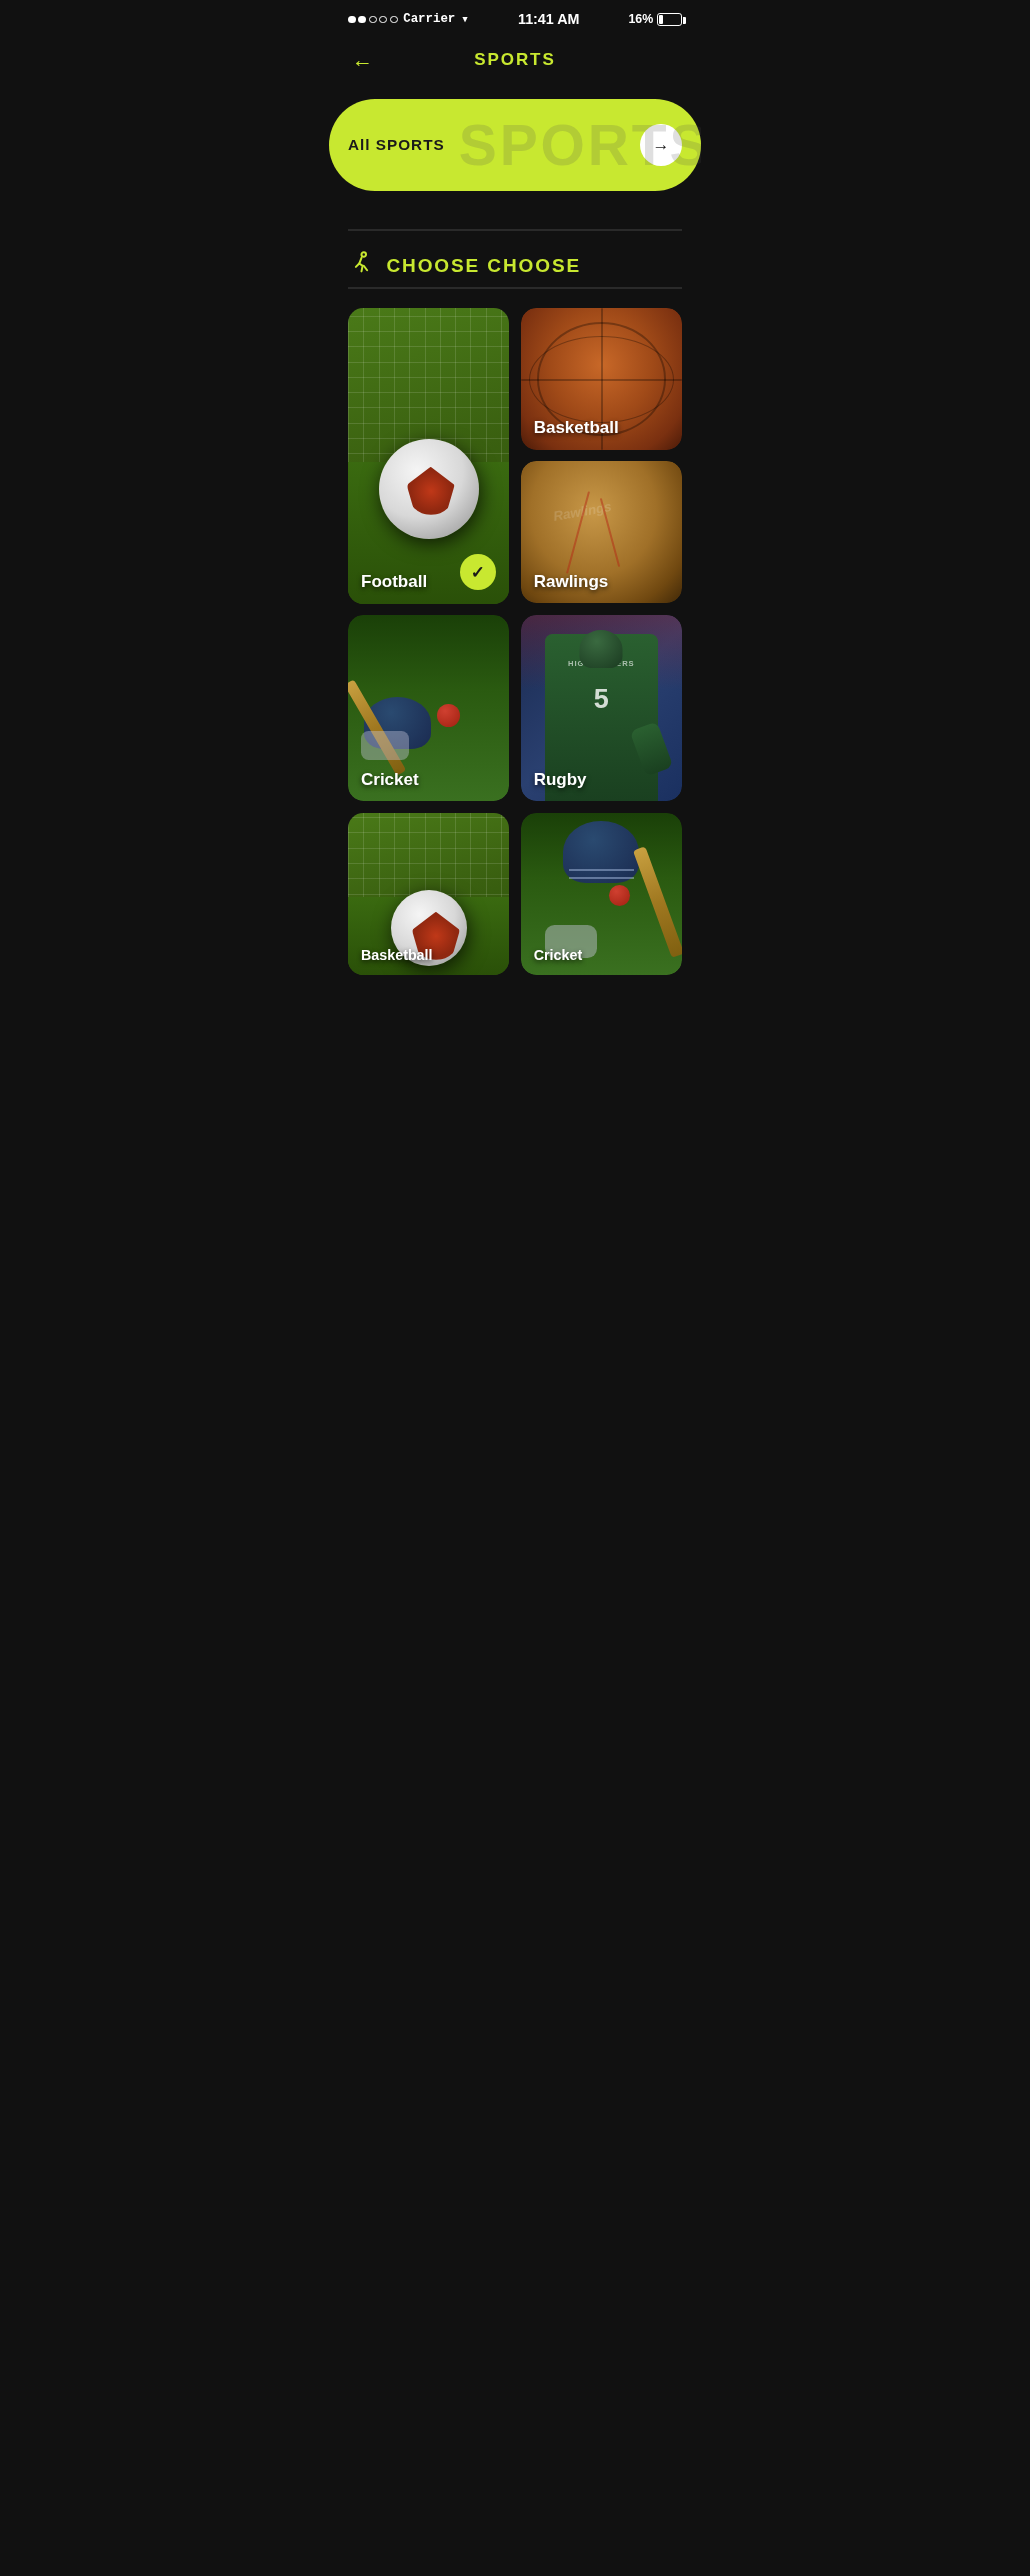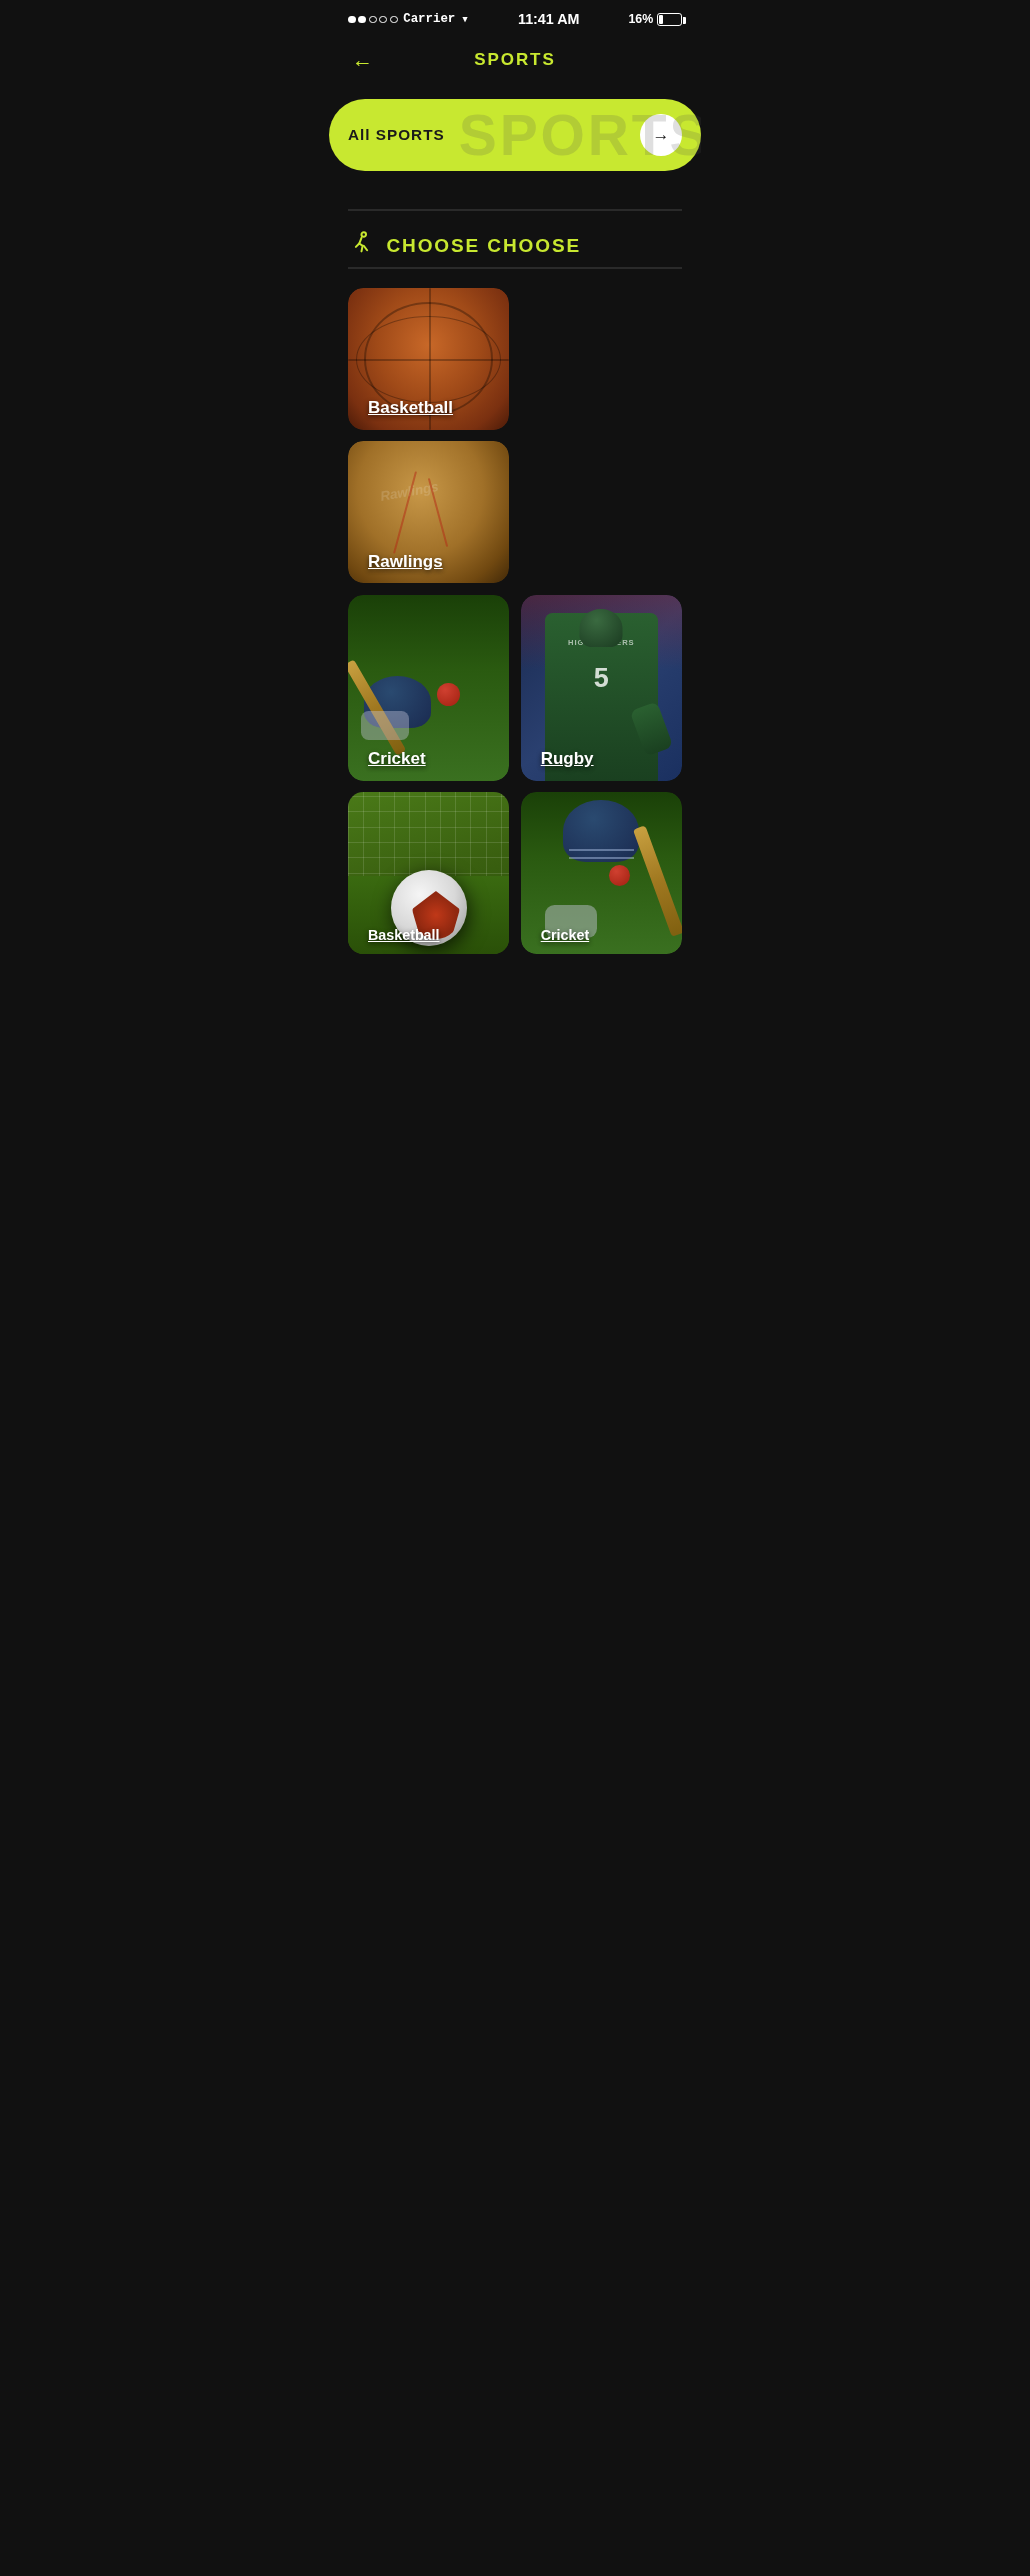--- a/index.html
+++ b/index.html
@@ -66,21 +66,21 @@
       font-size: 17px;
       font-weight: 700;
       color: #c8e830;
       letter-spacing: 1.9px;
     }
     .all-sports-btn {
       background: #c8e830;
       border-radius: 48px;
       display: flex;
       align-items: center;
-      padding: 15px 19px;
+      padding: 25px 19px;
       gap: 15.3px;
       cursor: pointer;
       min-width: 191px;
     }
     .all-sports-label {
       color: #1a1a1a;
       font-weight: 800;
       font-size: 15.3px;
       letter-spacing: 1px;
       flex: 1;
@@ -118,27 +118,26 @@
     .choose-title {
       font-size: 19px;
       font-weight: 800;
       color: #c8e830;
       letter-spacing: 1.9px;
     }
 
     .sport-label {
       position: absolute;
       bottom: 11.4px;
-      left: 20px;
+      left: 13px;
       color: #fff;
       font-size: 17px;
       font-weight: 700;
       text-shadow: 0 1.9px 5.7px rgba(0,0,0,0.7);
       z-index: 10;
-      text-decoration: underline;
     }
 
     .checkmark {
       position: absolute;
       bottom: 13.4px;
       right: 13.4px;
       width: 36px;
       height: 36px;
       background: #c8e830;
       border-radius: 50%;
@@ -331,20 +330,29 @@
         <path d="M14 14l3 4" stroke="#c8e830" stroke-width="1.8" stroke-linecap="round" fill="none"></path>
       </svg>
     </span>
     <span class="choose-title">CHOOSE CHOOSE</span>
   </div>
   <div class="divider-line"></div>
 </div>
 
 <div class="sport-grid-row" style="margin-top: 19px;">
 
+  <div class="sport-cell tall">
+    <div class="vis-football" style="height:100%;">
+      <div class="net"></div>
+      <div class="grass"></div>
+      <div class="soccer-ball"></div>
+    </div>
+    <span class="sport-label">Football</span>
+    <div class="checkmark">✓</div>
+  </div>
 
   <div style="display: flex; flex-direction: column; gap: 11.4px;">
 
     <div class="sport-cell" style="height: 142px;">
       <div class="vis-basketball" style="height:100%; border-radius: 15.3px;">
 
         <div class="bball-seam" style="top: 50%; left: 0; right: 0; height: 1.9px; border-radius: 1px;"></div>
         <div class="bball-seam" style="top: 0; bottom: 0; left: 50%; width: 1.9px; border-radius: 1px;"></div>
         <div style="position: absolute; top: 10%; left: 10%; right: 10%; bottom: 10%; border: 2.4px solid rgba(0,0,0,0.3); border-radius: 50%;"></div>
       </div>

